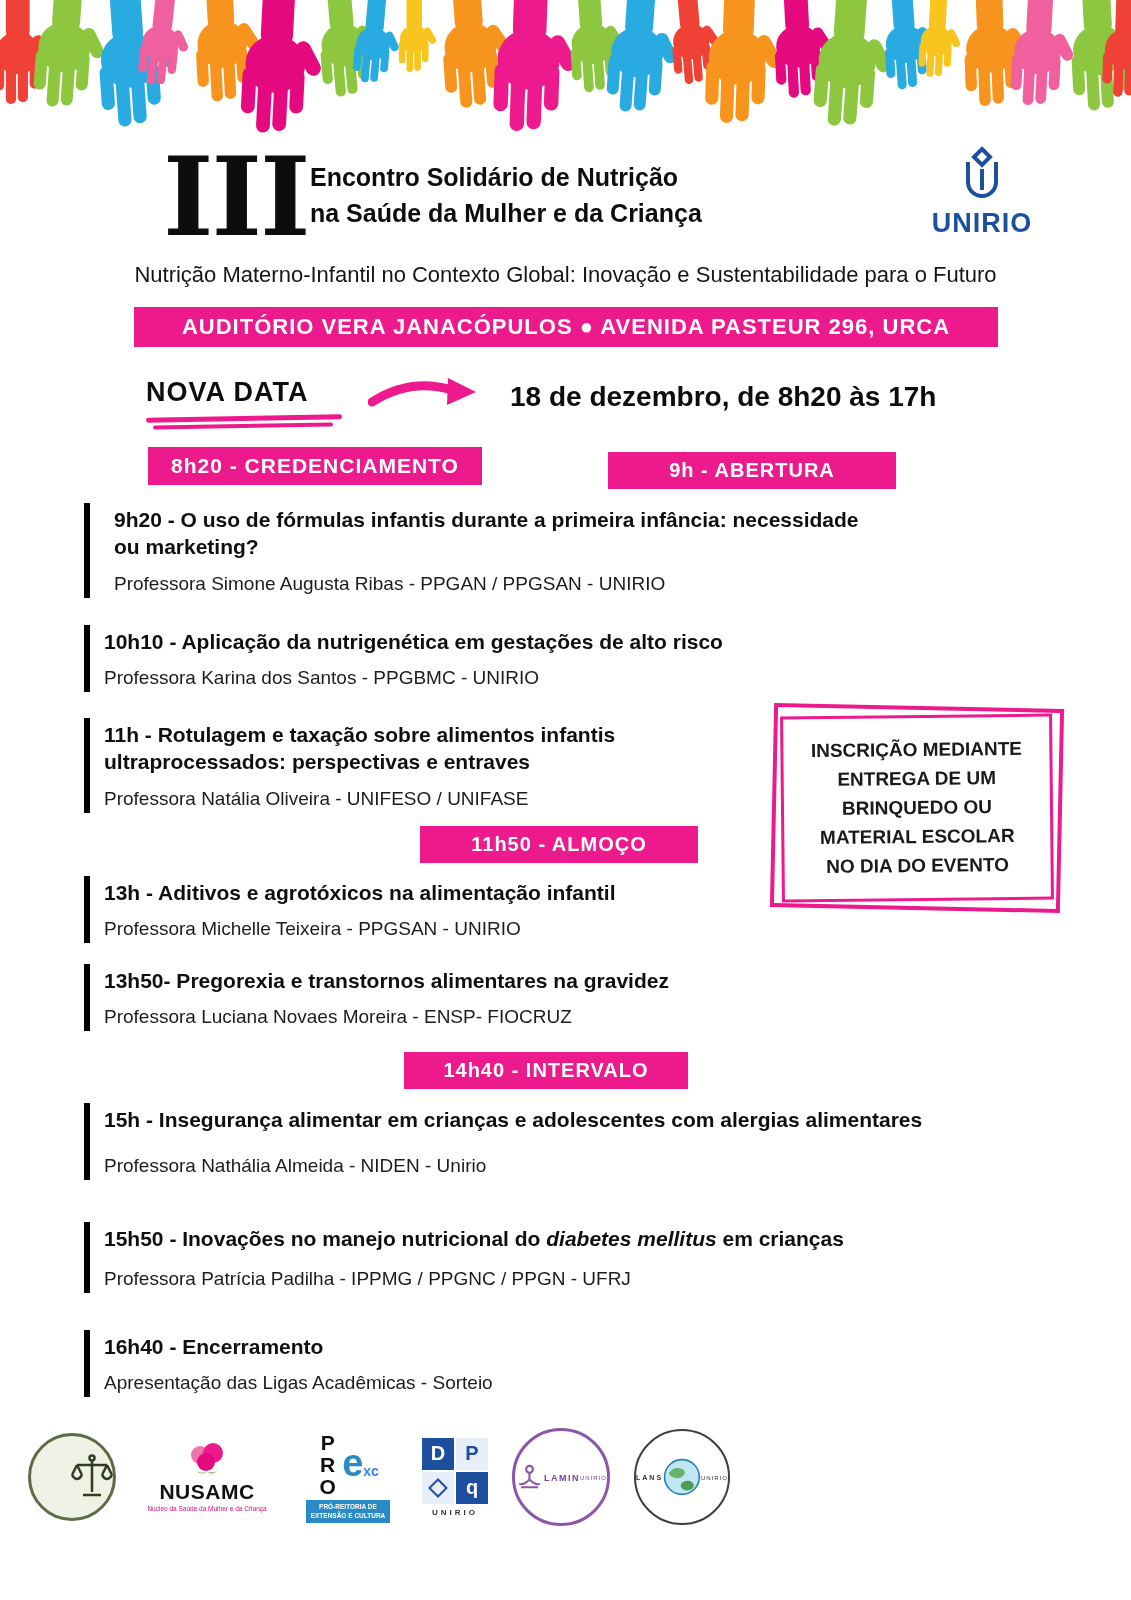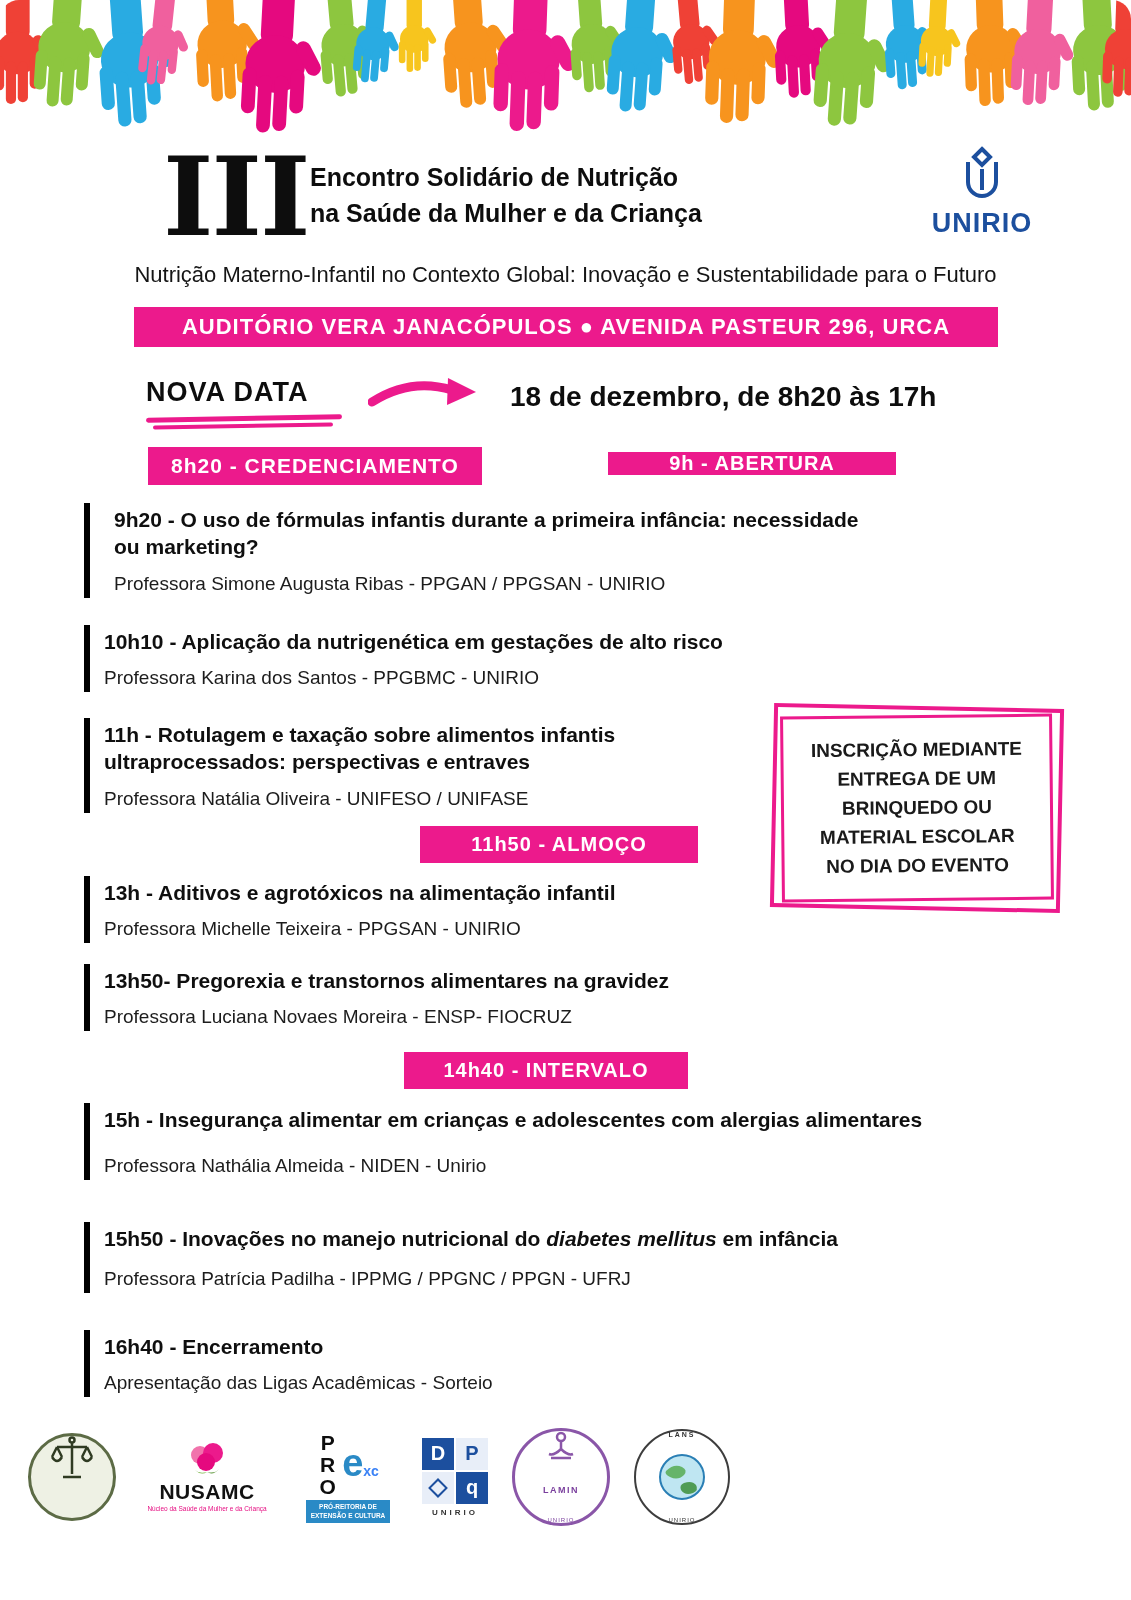--- a/index.html
+++ b/index.html
@@ -1,37 +1,37 @@
 <!DOCTYPE html>
 <html><head>
 <meta charset="utf-8">
 <style>
   html,body{margin:0;padding:0;background:#ffffff;}
   .poster{position:relative;width:1131px;height:1600px;background:#ffffff;overflow:hidden;
-          font-family:"Liberation Sans", sans-serif;color:#111;border-radius:19px;}
+          font-family:"Liberation Sans", sans-serif;color:#111;}
   
   .hands{position:absolute;top:0;left:0;}
   
   .numeral{position:absolute;left:163px;top:143px;font-family:"DejaVu Serif", serif;
            font-weight:bold;font-size:108px;line-height:1;letter-spacing:-2px;color:#0d0d0d;}
   .title-block{position:absolute;left:310px;top:160px;font-size:25px;font-weight:bold;line-height:1.42;color:#0d0d0d;}
   .unirio-block{position:absolute;left:906px;top:146px;width:152px;text-align:center;}
   .unirio-word{font-size:27px;font-weight:bold;color:#1c4f9e;letter-spacing:1px;margin-top:2px;}
   .subtitle{position:absolute;left:0;top:262px;width:1131px;text-align:center;font-size:22px;color:#151515;}
   .venue{position:absolute;left:134px;top:307px;width:864px;background:#ec1a8c;color:#fff;
          font-weight:bold;font-size:22px;letter-spacing:1px;text-align:center;padding:7px 0;}
   .novadata{position:absolute;left:146px;top:377px;font-size:27px;font-weight:bold;letter-spacing:1px;color:#0d0d0d;}
   .u1{position:absolute;left:146px;top:416px;width:196px;height:5px;background:#ec1a8c;border-radius:3px;transform:rotate(-1deg);}
   .u2{position:absolute;left:153px;top:424px;width:180px;height:4px;background:#ec1a8c;border-radius:3px;transform:rotate(-1deg);}
   .arrow{position:absolute;left:368px;top:370px;}
   .datetext{position:absolute;left:510px;top:381px;font-size:28px;font-weight:bold;color:#0d0d0d;}
   
   .pill{position:absolute;background:#ec1a8c;color:#fff;font-weight:bold;text-align:center;letter-spacing:1px;}
   .pill-cred{left:148px;top:447px;width:334px;font-size:21px;padding:7px 0;}
-  .pill-abert{left:608px;top:452px;width:288px;font-size:20px;padding:0 0;}
+  .pill-abert{left:608px;top:452px;width:288px;font-size:20px;padding:7px 0;}
   .pill-almoco{left:420px;top:826px;width:278px;font-size:20px;padding:7px 0;}
   .pill-interv{left:404px;top:1052px;width:284px;font-size:20px;padding:7px 0;}
   
   .item{position:absolute;left:84px;border-left:6px solid #000;padding:3px 0 3px 14px;}
   .item-title{font-size:21px;font-weight:bold;color:#0f0f0f;line-height:1.3;}
   .item-title em{font-style:italic;}
   .speaker{font-size:19px;color:#1c1c1c;margin-top:12px;font-weight:400;}
   .i1{top:503px;padding-left:24px;} .i1 .item-title{max-width:760px;}
   .i2{top:625px;}
   .i3{top:718px;} .i3 .item-title{max-width:620px;}
@@ -41,21 +41,21 @@
   .i7{top:1222px;} .i7 .speaker{margin-top:16px;}
   .i8{top:1330px;}
   
   .insc-outer{position:absolute;left:772px;top:706px;width:282px;height:196px;
               border:4px solid #ec1a8c;transform:rotate(1.2deg);}
   .insc-inner{position:absolute;inset:5px;border:3px solid #ec1a8c;transform:rotate(-1.8deg);
               display:flex;flex-direction:column;justify-content:center;text-align:center;
               gap:7px;font-weight:bold;font-size:19px;color:#1a1a1a;}
   
   .footer{position:absolute;left:28px;top:1428px;display:flex;align-items:center;gap:24px;}
-  .logo-circ{border-radius:50%;display:flex;flex-direction:column;align-items:center;justify-content:space-between;background:#fff;}
+  .logo-circ{border-radius:50%;display:flex;flex-direction:row;align-items:center;justify-content:flex-end;background:#fff;}
   .escola{width:82px;height:82px;background:#eef1e4;border:3px solid #5c6b45;}
   .nusamc{width:134px;text-align:center;display:flex;flex-direction:column;align-items:center;}
   .nusamc-name{font-size:21px;font-weight:bold;letter-spacing:0.5px;color:#111;margin-top:2px;}
   .nusamc-cap{font-size:6.5px;color:#e5097f;margin-top:1px;}
   .proexc{width:100px;display:flex;flex-direction:column;align-items:center;}
   .proexc-top{display:flex;align-items:center;gap:4px;}
   .pro-vert{writing-mode:vertical-lr;text-orientation:upright;font-weight:900;font-size:21px;
             line-height:1;letter-spacing:-1px;color:#0d0d0d;}
   .exc .e{font-size:38px;color:#2a8ac6;font-weight:bold;}
   .exc .xc{font-size:14px;color:#3b82f6;font-weight:bold;}
@@ -174,21 +174,21 @@
     <div class="speaker">Professora Luciana Novaes Moreira - ENSP- FIOCRUZ</div>
   </div>
 
   <div class="pill pill-interv">14h40 - INTERVALO</div>
 
   <div class="item i6">
     <div class="item-title">15h -  Insegurança alimentar em crianças e adolescentes com alergias alimentares</div>
     <div class="speaker">Professora Nathália Almeida - NIDEN - Unirio</div>
   </div>
   <div class="item i7">
-    <div class="item-title"><span>15h50 - Inovações no manejo nutricional do </span><em>diabetes mellitus</em><span> em infância</span></div>
+    <div class="item-title"><span>15h50 - Inovações no manejo nutricional do </span><em>diabetes mellitus</em><span> em crianças</span></div>
     <div class="speaker">Professora Patrícia Padilha - IPPMG / PPGNC / PPGN - UFRJ</div>
   </div>
   <div class="item i8">
     <div class="item-title">16h40 - Encerramento</div>
     <div class="speaker">Apresentação das Ligas Acadêmicas - Sorteio</div>
   </div>
 
   <div class="insc-outer">
     <div class="insc-inner">
       <div>INSCRIÇÃO MEDIANTE</div>

